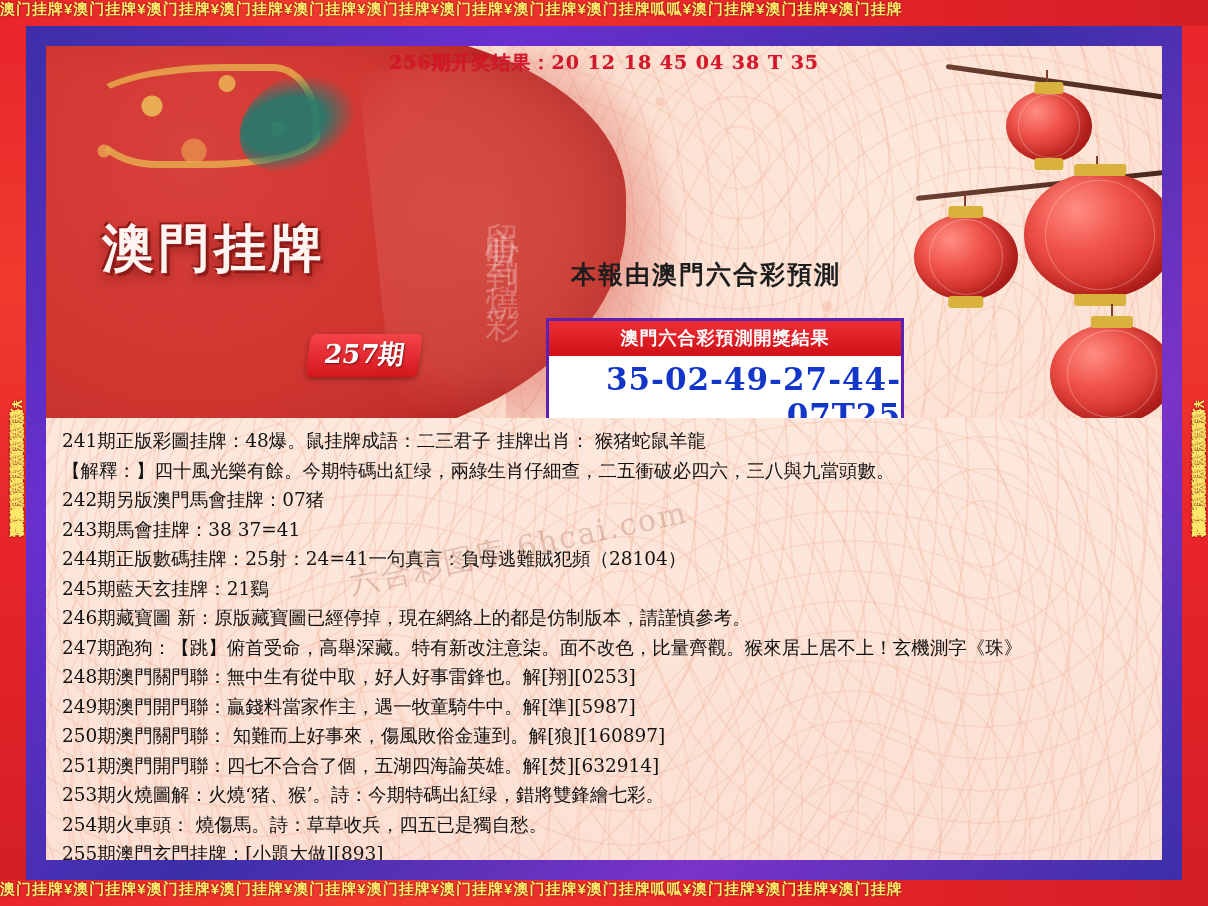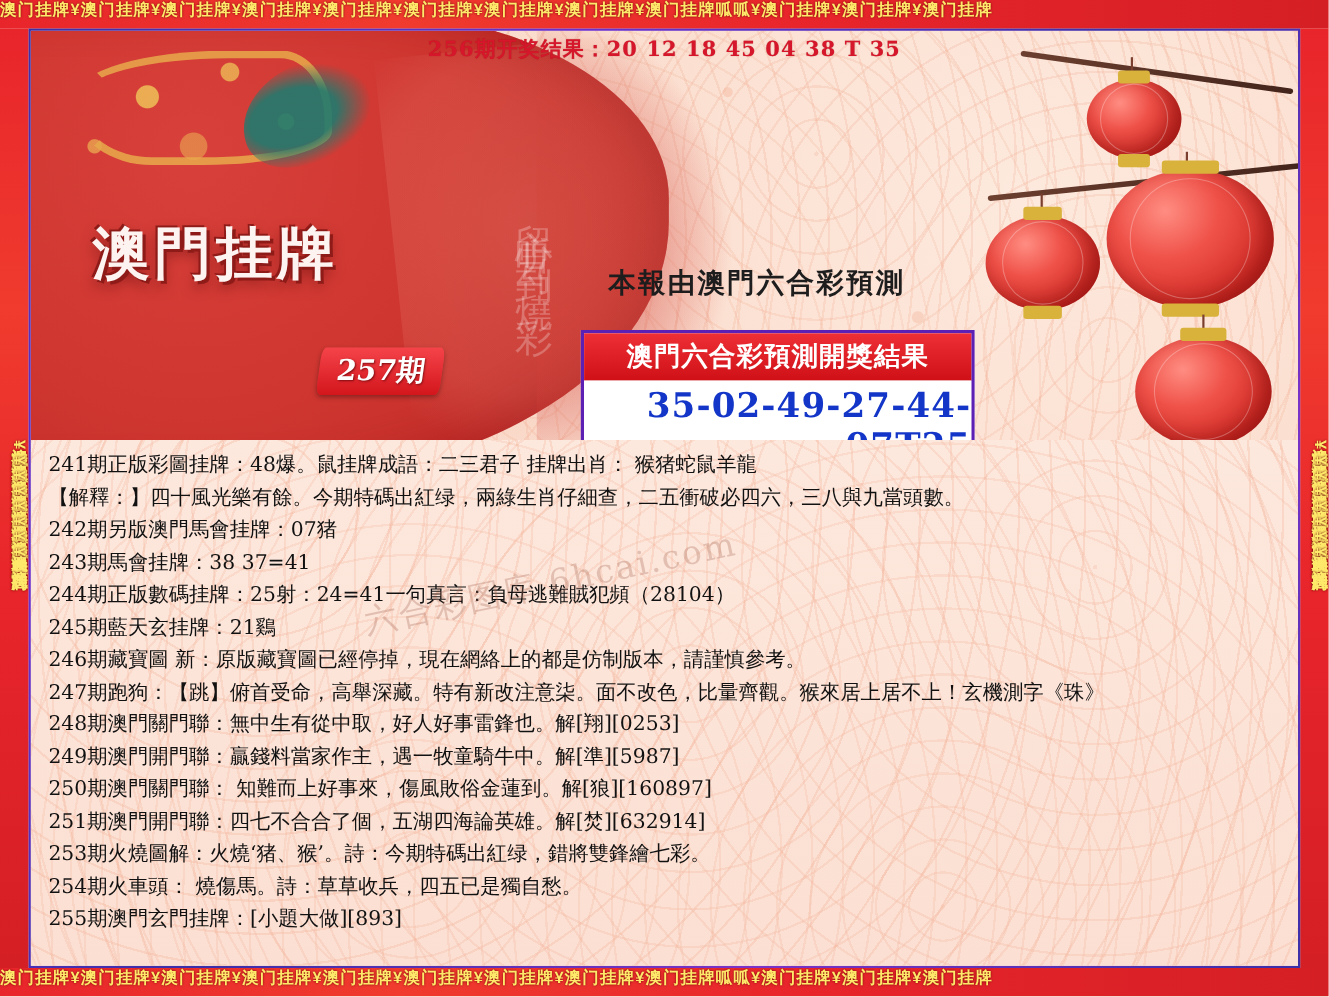--- a/index.html
+++ b/index.html
@@ -42,21 +42,21 @@
   .marquee-left { left: 0; }
   .marquee-right { right: 0; }
 
   
   .frame-outer {
     position: absolute;
     left: 26px; top: 26px;
     width: 1156px; height: 854px;
     background: linear-gradient(135deg,#3b2fa8 0%,#6a2fd0 25%,#3b2fa8 50%,#7a33c8 75%,#3b2fa8 100%);
     box-sizing: border-box;
-    padding: 2px;
+    padding: 20px;
   }
   .frame-inner {
     position: relative;
     width: 100%;
     height: 100%;
     background: #fdeee4;
     overflow: hidden;
   }
 
   
@@ -199,21 +199,21 @@
     position: absolute;
     left: 500px; top: 272px;
     width: 358px;
     border: 3px solid #5c20b5;
     background: #fff;
     box-sizing: border-box;
   }
   .result-title {
     background: linear-gradient(180deg,#ef2f36 0%,#cf1016 100%);
     color: #fff;
-    font-size: 24px;
+    font-size: 18px;
     font-weight: bold;
     text-align: center;
     padding: 5px 0 6px 0;
     font-family: "DejaVu Serif", serif;
     letter-spacing: 1px;
   }
   .result-numbers {
     text-align: right;
     font-size: 31px;
     font-weight: bold;

